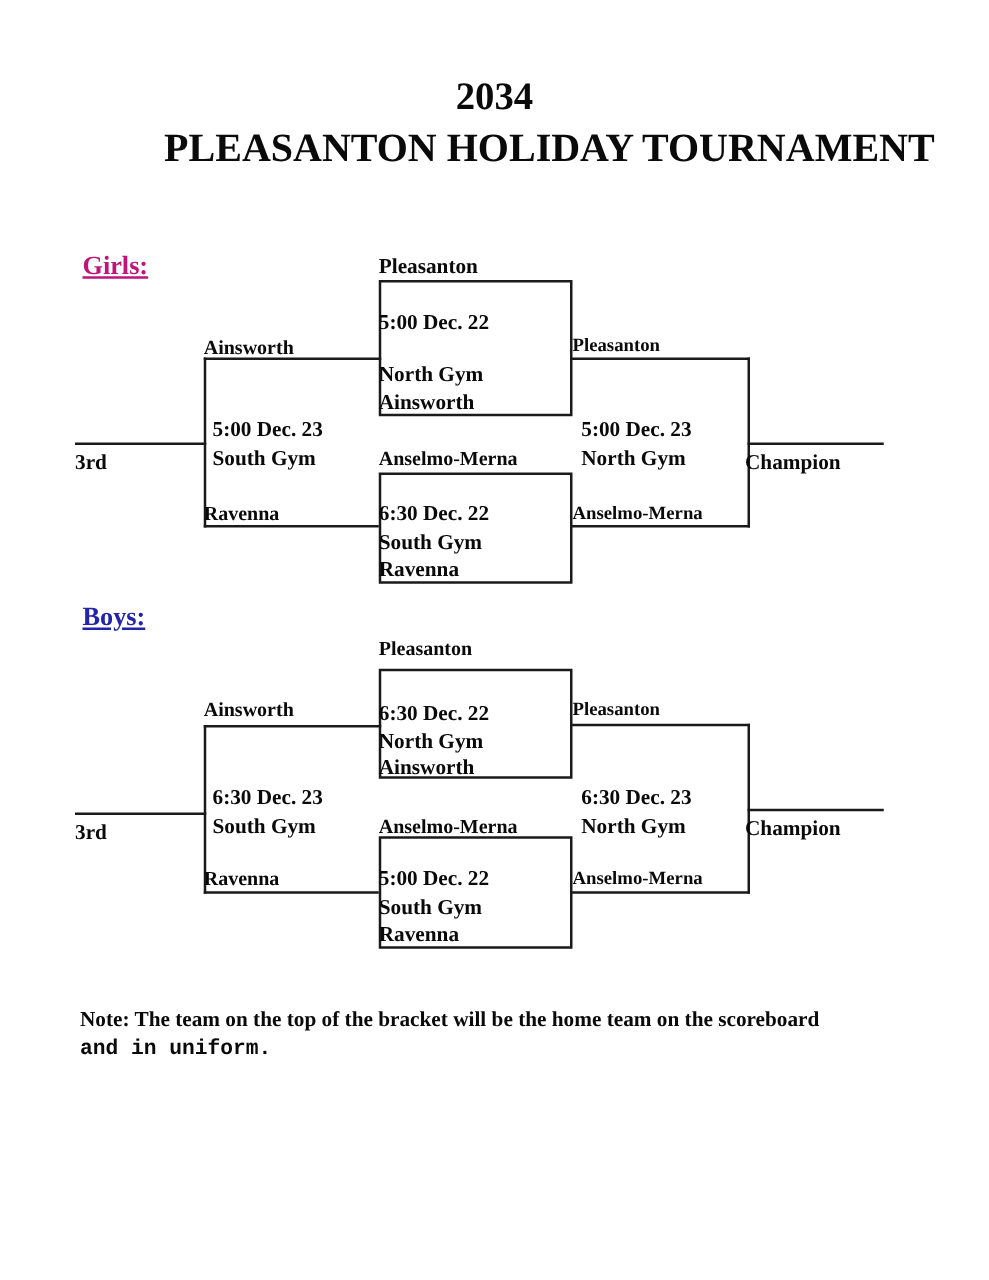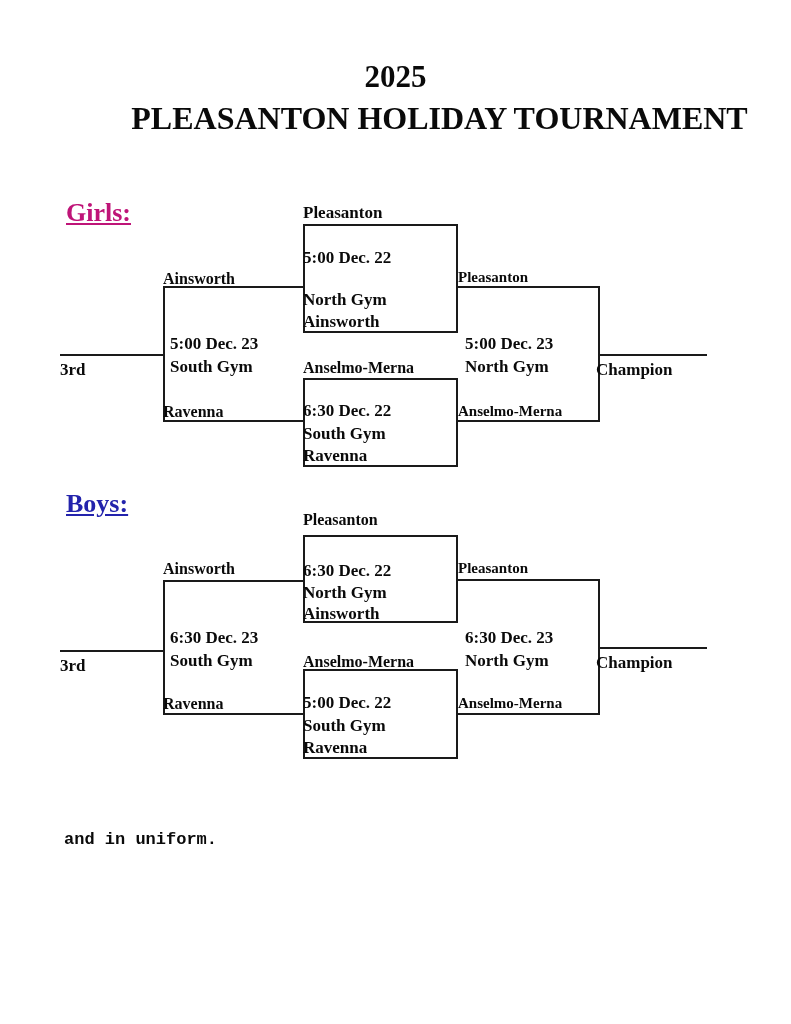--- a/index.html
+++ b/index.html
@@ -5,37 +5,37 @@
   html,body { margin:0; padding:0; background:#ffffff; }
   .page {
     position:relative; width:791px; height:1024px; background:#ffffff;
     font-family:"Liberation Serif","DejaVu Serif",serif;
     font-weight:bold; color:#0a0a0a; overflow:hidden;
   }
   .abs { position:absolute; white-space:nowrap; }
   .ctr { }
   .t32 { font-size:32px; line-height:34px;margin-left:44px; }
   .t31 { font-size:31px; line-height:33px; }
-  .t21 { font-size:26px; line-height:23px; }
+  .t21 { font-size:21px; line-height:23px; }
   .t17 { font-size:17px; line-height:19px; }
   .t16 { font-size:16px; line-height:18px; }
   .t15 { font-size:15px; line-height:17px; }
   .hl  { position:absolute; height:2px; background:#1a1a1a; }
   .vl  { position:absolute; width:2px; background:#1a1a1a; }
   .box { position:absolute; box-sizing:border-box; border:2px solid #1a1a1a; background:#ffffff; }
   .girls-heading { color:#bf1478; text-decoration:underline; }
   .boys-heading  { color:#2323ac; text-decoration:underline; }
   .title-wrap { position:absolute; left:0; width:791px; text-align:center; }
 </style>
 </head>
 <body>
 
 <div class="page">
 
-  <div class="title-wrap t31" style="top:60px;">2025</div>
+  <div class="title-wrap t31" style="top:60px;">2034</div>
   <div class="title-wrap t32" style="top:101px;">PLEASANTON HOLIDAY TOURNAMENT</div>
 
   <div class="abs t21 girls-heading" style="left:66px; top:201px;">Girls:</div>
 
   <div class="abs t17 ctr" style="left:303px; top:203px; width:155px;">Pleasanton</div>
   <div class="box" style="left:303px; top:224px; width:155px; height:109px;"></div>
   <div class="abs t17 ctr" style="left:303px; top:248px; width:155px;">5:00 Dec. 22</div>
   <div class="abs t17 ctr" style="left:303px; top:290px; width:155px;">North Gym</div>
   <div class="abs t17 ctr" style="left:303px; top:312px; width:155px;">Ainsworth</div>
   <div class="abs t16 ctr" style="left:163px; top:270px; width:142px;">Ainsworth</div>
@@ -58,21 +58,21 @@
   <div class="abs t15 ctr" style="left:458px; top:269px; width:140px;">Pleasanton</div>
   <div class="hl" style="left:456px; top:286px; width:144px;"></div>
   <div class="vl" style="left:598px; top:286px; height:136px;"></div>
   <div class="hl" style="left:456px; top:420px; width:144px;"></div>
   <div class="abs t17" style="left:465px; top:334px;">5:00 Dec. 23</div>
   <div class="abs t17" style="left:465px; top:357px;">North Gym</div>
   <div class="abs t15 ctr" style="left:458px; top:403px; width:140px;">Anselmo-Merna</div>
   <div class="hl" style="left:598px; top:354px; width:109px;"></div>
   <div class="abs t17 ctr" style="left:596px; top:360px; width:113px;">Champion</div>
 
-  <div class="abs t21 boys-heading" style="left:66px; top:492px;">Boys:</div>
+  <div class="abs t21 boys-heading" style="left:66px; top:482px;">Boys:</div>
 
   <div class="abs t16 ctr" style="left:303px; top:511px; width:155px;">Pleasanton</div>
   <div class="box" style="left:303px; top:535px; width:155px; height:88px;"></div>
   <div class="abs t17 ctr" style="left:303px; top:561px; width:155px;">6:30 Dec. 22</div>
   <div class="abs t17 ctr" style="left:303px; top:583px; width:155px;">North Gym</div>
   <div class="abs t17 ctr" style="left:303px; top:604px; width:155px;">Ainsworth</div>
   <div class="abs t16 ctr" style="left:163px; top:560px; width:142px;">Ainsworth</div>
 
   <div class="hl" style="left:163px; top:580px; width:142px;"></div>
   <div class="vl" style="left:163px; top:580px; height:135px;"></div>
@@ -92,15 +92,16 @@
   <div class="abs t15 ctr" style="left:458px; top:560px; width:140px;">Pleasanton</div>
   <div class="hl" style="left:456px; top:579px; width:144px;"></div>
   <div class="vl" style="left:598px; top:579px; height:136px;"></div>
   <div class="hl" style="left:456px; top:713px; width:144px;"></div>
   <div class="abs t17" style="left:465px; top:628px;">6:30 Dec. 23</div>
   <div class="abs t17" style="left:465px; top:651px;">North Gym</div>
   <div class="abs t15 ctr" style="left:458px; top:695px; width:140px;">Anselmo-Merna</div>
   <div class="hl" style="left:598px; top:647px; width:109px;"></div>
   <div class="abs t17 ctr" style="left:596px; top:653px; width:113px;">Champion</div>
 
+  <div class="abs t17" style="left:64px; top:806px;">Note: The team on the top of the bracket will be the home team on the scoreboard</div>
   <div class="abs t17" style="left:64px; top:830px;font-family:Liberation Mono, monospace;">and in uniform.</div>
 
 </div>
 
 </body></html>

